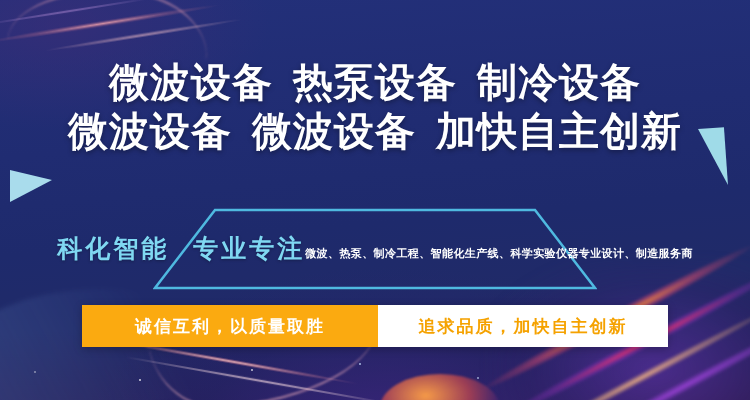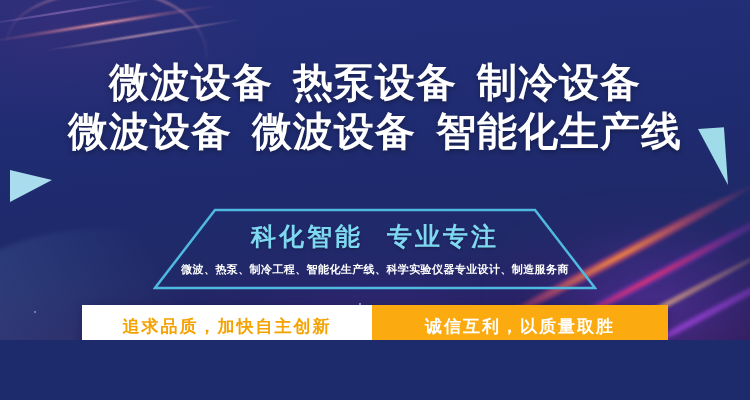--- a/index.html
+++ b/index.html
@@ -4,21 +4,21 @@
 <style>
   * { margin:0; padding:0; box-sizing:border-box; }
   html, body {
     width:750px; height:400px;
     font-family:"Liberation Sans","DejaVu Sans",sans-serif;
     overflow:hidden; background:#1d2a6b;
   }
 
   .banner {
     position:relative;
-    width:750px; height:340px;
+    width:750px; height:400px;
     overflow:hidden;
     background:
       radial-gradient(ellipse 420px 230px at 52% 108%, rgba(60,40,130,0.85) 0%, rgba(40,35,110,0.35) 45%, rgba(0,0,0,0) 72%),
       radial-gradient(ellipse 300px 150px at 8% 6%, rgba(60,45,120,0.65) 0%, rgba(0,0,0,0) 70%),
       linear-gradient(175deg, #23307a 0%, #202c72 34%, #1e2a6c 55%, #202a68 72%, #251f59 92%, #2b1c52 100%);
     padding-left: 8px;
   }
 
   
   .fx { position:absolute; pointer-events:none; }
@@ -127,21 +127,21 @@
 
   
   .ribbon {
     position:absolute; left:153px; top:208px;
     width:444px; height:82px;
   }
   .ribbon svg { display:block; width:444px; height:82px; }
 
   .ribbon-inner {
     position:absolute; left:0; top:0; width:444px; height:82px;
-    display:flex; flex-direction:column;
+    display:flex; flex-direction:row;
     align-items:center; justify-content:center;
   }
   .ribbon-title {
     color:#7fd8f2;
     font-size:25px; font-weight:700;
     letter-spacing:3px;
     white-space:nowrap;
     margin-top:-2px;
     text-shadow:0 1px 3px rgba(0,0,0,.3);
   }
@@ -182,31 +182,31 @@
   <div class="fx glow-br"></div>
   <div class="fx streak-br"></div>
   <div class="fx orb-br"></div>
   <div class="fx sparkles"></div>
 
   <div class="fx tri-left"></div>
   <div class="fx tri-right"></div>
 
   <div class="headline">
     <span class="line hl-1"><span>微波设备</span><span class="hl-gap"></span><span>热泵设备</span><span class="hl-gap"></span><span>制冷设备</span></span>
-    <span class="line hl-2"><span>微波设备</span><span class="hl-gap"></span><span>微波设备</span><span class="hl-gap"></span><span>智能化生产线</span></span>
+    <span class="line hl-2"><span>微波设备</span><span class="hl-gap"></span><span>微波设备</span><span class="hl-gap"></span><span>加快自主创新</span></span>
   </div>
 
   <div class="ribbon">
     <svg viewBox="0 0 444 82">
       <polygon points="62,2 382,2 442,80 2,80" fill="none" stroke="#4fb9e0" stroke-width="2.5"></polygon>
     </svg>
     <div class="ribbon-inner">
       <div class="ribbon-title"><span>科化智能</span><span class="sp"></span><span>专业专注</span></div>
       <div class="ribbon-sub">微波、热泵、制冷工程、智能化生产线、科学实验仪器专业设计、制造服务商</div>
     </div>
   </div>
 
   <div class="slogans">
+    <div class="slogan slogan-right">诚信互利，以质量取胜</div>
     <div class="slogan slogan-left">追求品质，加快自主创新</div>
-    <div class="slogan slogan-right">诚信互利，以质量取胜</div>
   </div>
 
 </div>
 
 </body></html>

